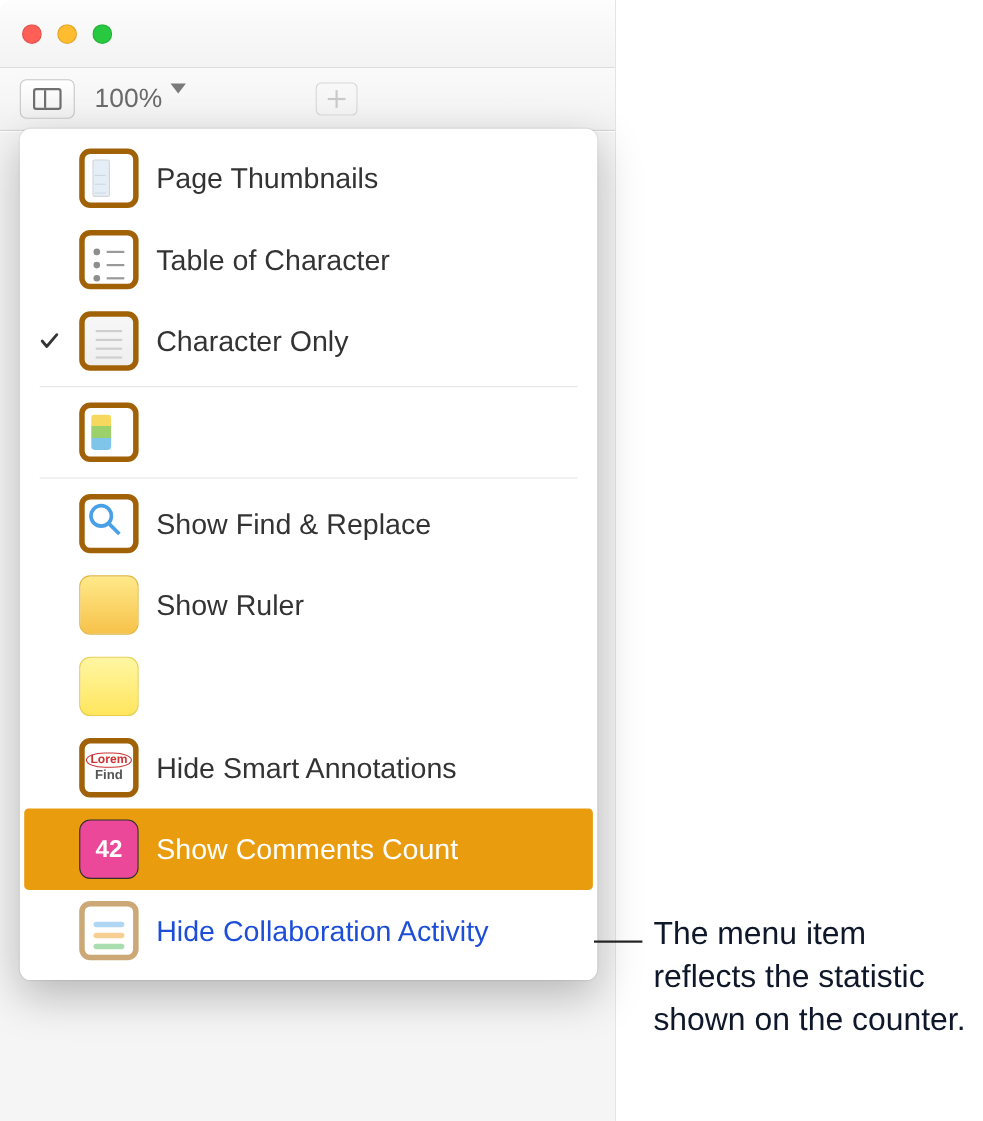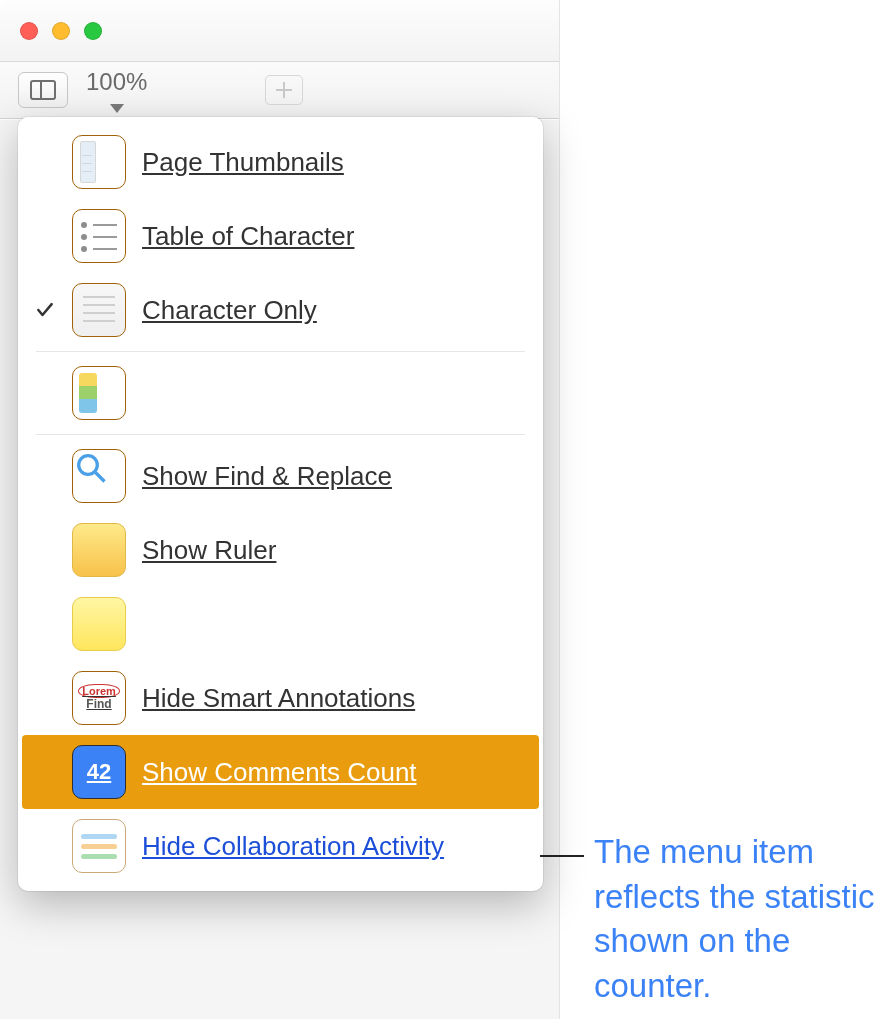--- a/index.html
+++ b/index.html
@@ -63,22 +63,22 @@
       position: relative;
     }
     .sidebar-glyph::before {
       content: "";
       position: absolute;
       left: 8px; top: 0; bottom: 0;
       width: 2px; background: #6f6f6f;
     }
 
     .zoom-control {
-      display: flex; align-items: center; gap: 8px;
-      color: #6a6a6a; font-size: 24px; font-weight: 400; flex-direction: column;
+      display: flex; align-items: flex-start; gap: 8px;
+      color: #6a6a6a; font-size: 24px; font-weight: 400;
     }
     .chevron-down {
       width: 0; height: 0;
       border-left: 7px solid transparent;
       border-right: 7px solid transparent;
       border-top: 9px solid #7a7a7a;
     }
 
     .add-btn {
       margin-left: 100px;
@@ -111,21 +111,20 @@
 
     .menu-item {
       display: flex;
       align-items: center;
       padding: 8px 14px 8px 12px;
       gap: 14px;
       min-height: 74px;
       color: #333;
       font-size: 26px;
       position: relative;
-      text-decoration: underline;
     }
     .menu-item .check-col {
       width: 22px; flex: none;
       display: flex; align-items: center; justify-content: center;
       color: #333;
     }
     .menu-item .icon-col {
       width: 58px; height: 58px; flex: none;
       display: flex; align-items: center; justify-content: center;
     }
@@ -141,21 +140,21 @@
       color: #1d4ed8;
     }
 
     .divider {
       height: 1px; background: #e6e6e6; margin: 4px 14px;
     }
 
     
     .mi-icon {
       width: 54px; height: 54px;
-      border: 1px solid #a16207;
+      border: 5px solid #a16207;
       border-radius: 10px;
       background: #fff;
       position: relative;
       overflow: hidden;
     }
 
     
     .ic-thumb::before {
       content: ""; position: absolute;
       left: 7px; top: 5px; width: 14px; bottom: 5px;
@@ -229,21 +228,21 @@
     
     .ic-lorem {
       display:flex; flex-direction:column; align-items:center; justify-content:center;
       font-size: 12px; color:#555; line-height:1.1; font-weight:600;
       padding: 4px;
     }
     .ic-lorem .lorem1 { color:#c33; border:1px solid #c33; border-radius:50%/60%; padding:0 3px; font-size:11px; }
 
     
     .ic-count {
-      background: #3b82f6; border:1px solid #2f2f2f; color:#fff;
+      background: #ec4899; border:1px solid #2f2f2f; color:#fff;
       display:flex; align-items:center; justify-content:center;
       font-size: 22px; font-weight:600;
     }
 
     
     .ic-collab {
       opacity: .55;
     }
     .ic-collab .bar {
       position:absolute; left:8px; right:8px; height:5px; border-radius:3px;
@@ -258,23 +257,23 @@
     .callout-line {
       position: absolute;
       left: 540px; top: 855px;
       width: 44px; height: 2px;
       background: #222;
     }
     .callout-text {
       position: absolute;
       left: 594px; top: 830px;
       width: 290px;
-      font-size: 33px;
+      font-size: 29px;
       line-height: 1.35;
-      color: #3b82f6;
+      color: #0f172a;
     }
 
     
     .canvas-area {
       position: absolute; left:0; right:0; top:120px; bottom:0;
       background: #f5f5f5;
     }
   </style>
 </head>
 <body>

